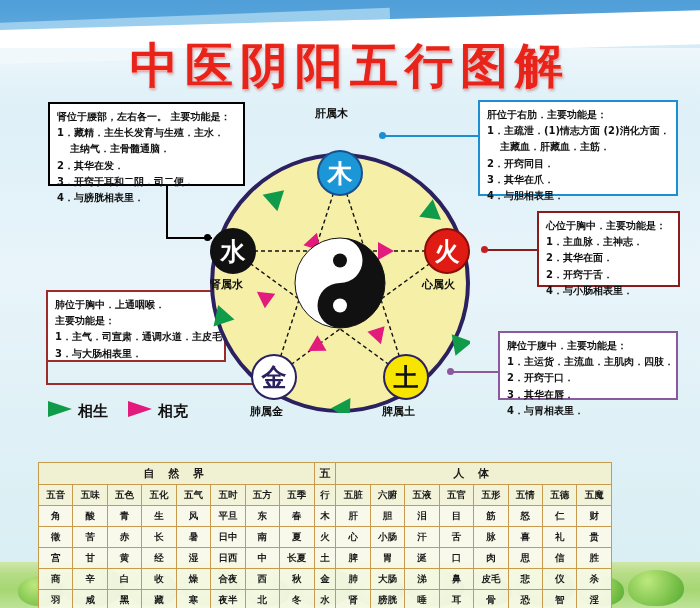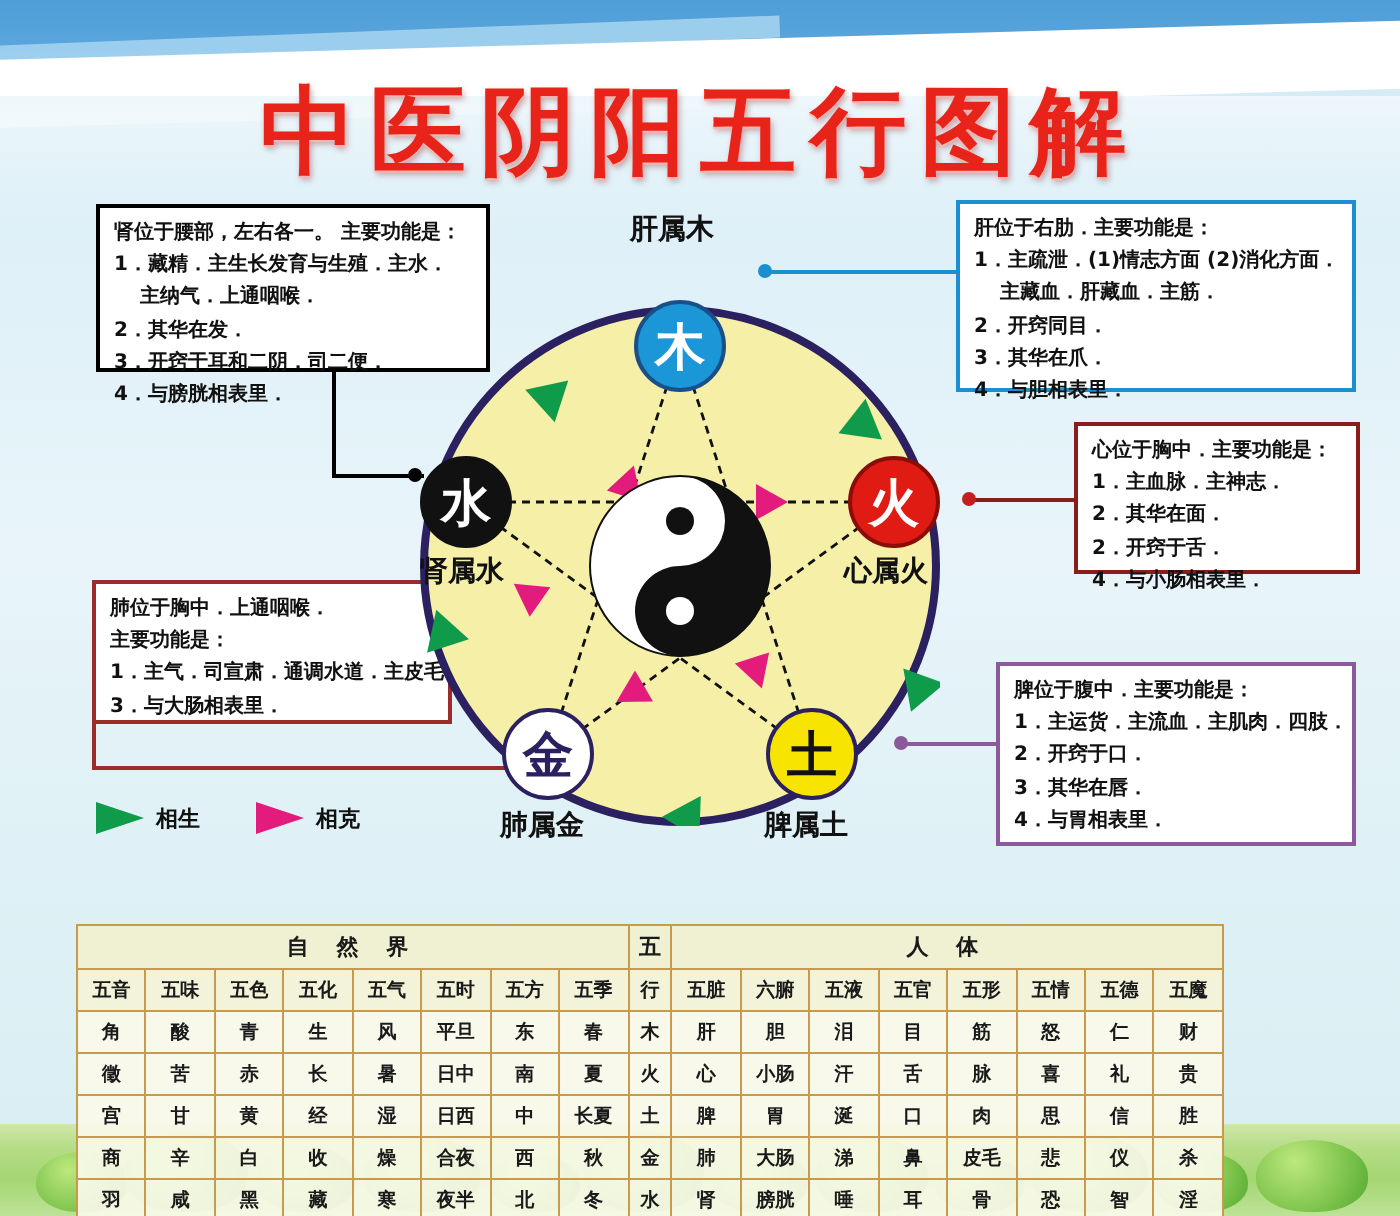--- a/index.html
+++ b/index.html
@@ -63,25 +63,25 @@
     position:absolute;left:0;top:0;width:260px;height:260px;border-radius:50%;
     background:#f5efa8;border:4px solid #2b2160;box-sizing:border-box;
   }
   .node{
     position:absolute;width:46px;height:46px;border-radius:50%;
     display:flex;align-items:center;justify-content:center;
     font-size:25px;font-weight:bold;font-family:"DejaVu Sans","Liberation Sans",sans-serif;
     box-sizing:border-box;z-index:6;
   }
   .node-label{
-    position:absolute;font-size:14px;font-weight:bold;color:#111;
+    position:absolute;font-size:11px;font-weight:bold;color:#111;
     font-family:Liberation Mono, monospace;white-space:nowrap;z-index:6;
   }
   .yy{position:absolute;z-index:5;}
-  .legend{position:absolute;font-size:11px;font-weight:bold;color:#111;
+  .legend{position:absolute;font-size:15px;font-weight:bold;color:#111;
           font-family:"DejaVu Sans","Liberation Sans",sans-serif;}
   
   #tbl{
     position:absolute;left:38px;top:436px;width:574px;
     border-collapse:collapse;background:rgba(250,250,235,0.82);
     font-family:"DejaVu Sans","Liberation Sans",sans-serif;
     margin-top:26px;
   }
   #tbl td,#tbl th{
     border:1px solid #c79a4e;text-align:center;color:#1a1a1a;
@@ -99,21 +99,21 @@
   <div class="sky"></div>
   <div class="swoosh2"></div>
   <div class="swoosh1"></div>
   <div class="fadebelow"></div>
 
   <div class="title">中医阴阳五行图解</div>
 
   <div class="box" style="left:48px;top:102px;width:197px;height:84px;border-color:#000;">
     <div class="ln">肾位于腰部，左右各一。  主要功能是：</div>
     <div class="ln">1．藏精．主生长发育与生殖．主水．</div>
-    <div class="ln ind">主纳气．上通咽喉．</div>
+    <div class="ln ind">主纳气．主骨髓通脑．</div>
     <div class="ln">2．其华在发．</div>
     <div class="ln">3．开窍于耳和二阴．司二便．</div>
     <div class="ln">4．与膀胱相表里．</div>
   </div>
   <div class="conn" style="left:166px;top:237px;width:46px;height:2px;background:#000;"></div>
   <div class="conn" style="left:166px;top:186px;width:2px;height:53px;background:#000;"></div>
   <div class="dot" style="left:204px;top:234px;background:#000;"></div>
 
   <div class="box" style="left:478px;top:100px;width:200px;height:96px;border-color:#1b8fd1;">
     <div class="ln">肝位于右肋．主要功能是：</div>
@@ -139,21 +139,21 @@
   <div class="box" style="left:46px;top:290px;width:180px;height:72px;border-color:#9c2b2b;">
     <div class="ln">肺位于胸中．上通咽喉．</div>
     <div class="ln">主要功能是：</div>
     <div class="ln">1．主气．司宣肃．通调水道．主皮毛．</div>
     <div class="ln">3．与大肠相表里．</div>
   </div>
   <div class="conn" style="left:46px;top:362px;width:2px;height:22px;background:#9c2b2b;"></div>
   <div class="conn" style="left:46px;top:383px;width:212px;height:2px;background:#9c2b2b;"></div>
   <div class="dot" style="left:254px;top:380px;background:#d02222;"></div>
 
-  <div class="box" style="left:498px;top:331px;width:180px;height:92px;border-color:#8a5a9c;">
+  <div class="box" style="left:498px;top:331px;width:180px;height:69px;border-color:#8a5a9c;">
     <div class="ln">脾位于腹中．主要功能是：</div>
     <div class="ln">1．主运货．主流血．主肌肉．四肢．</div>
     <div class="ln">2．开窍于口．</div>
     <div class="ln">3．其华在唇．</div>
     <div class="ln">4．与胃相表里．</div>
   </div>
   <div class="conn" style="left:452px;top:371px;width:47px;height:2px;background:#8a5a9c;"></div>
   <div class="dot" style="left:447px;top:368px;background:#8a5a9c;"></div>
 
   <div id="wheel">

